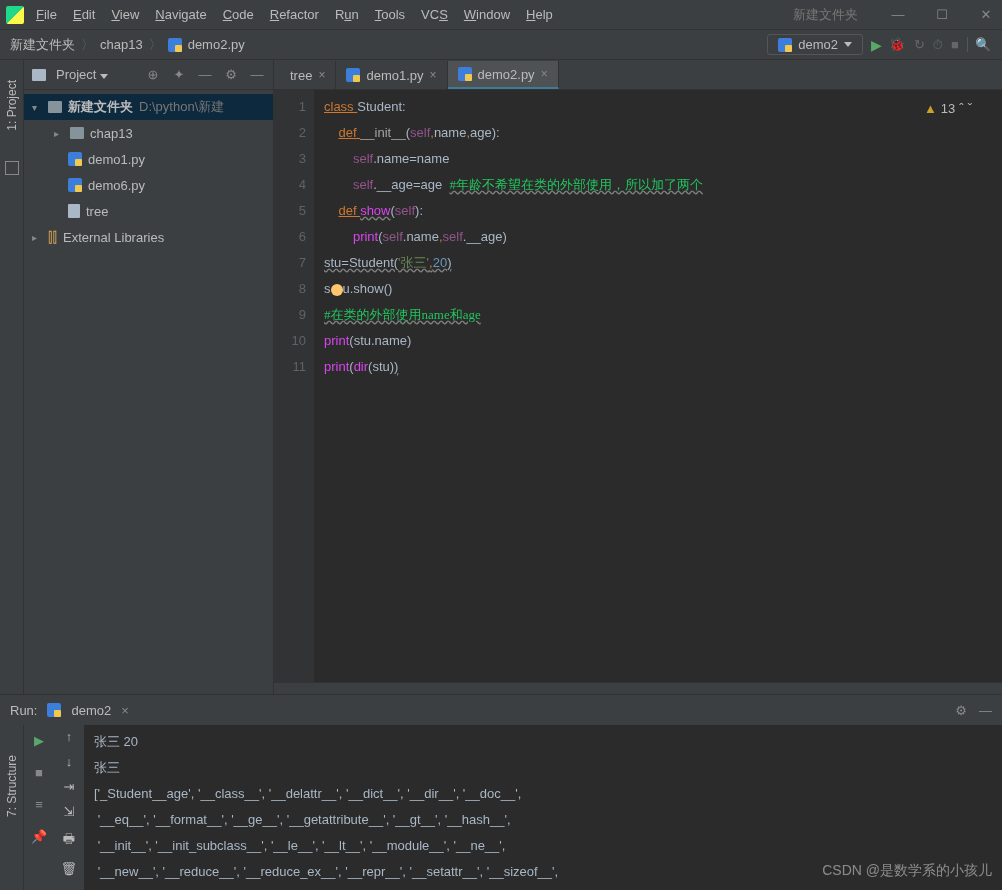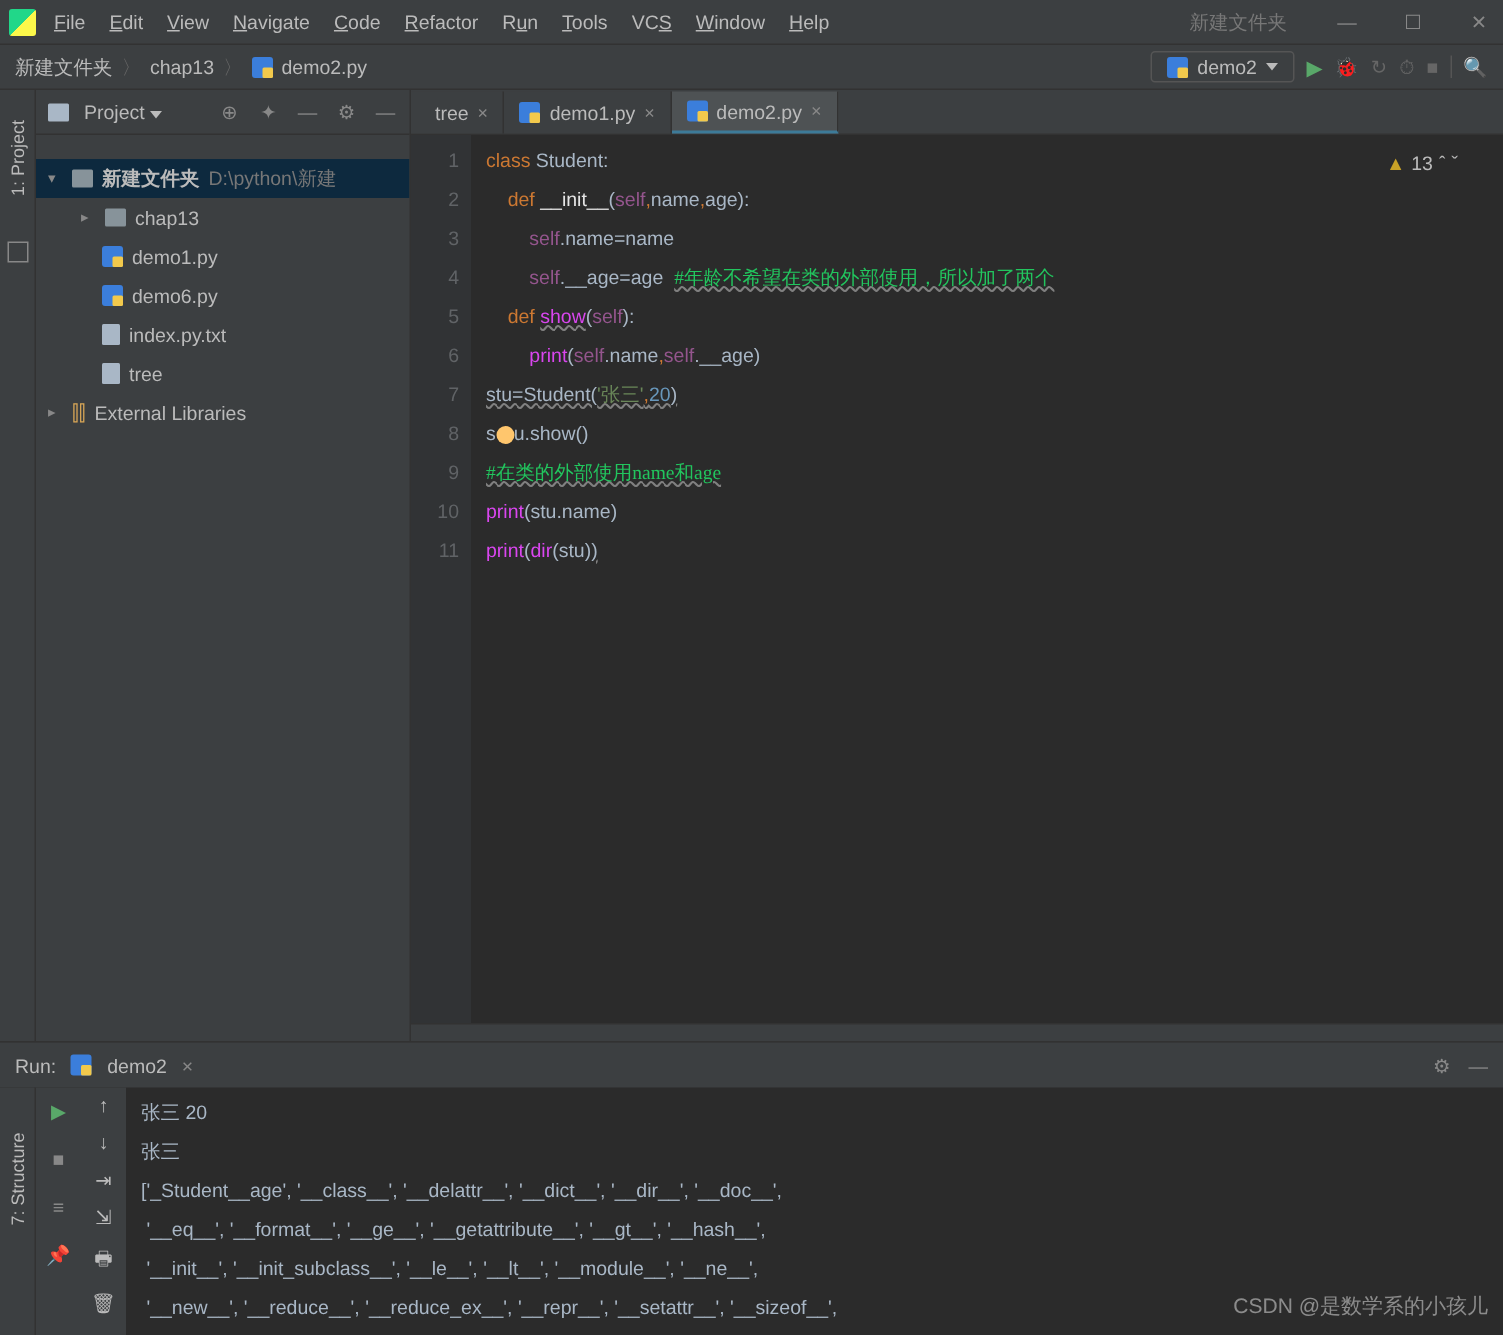--- a/index.html
+++ b/index.html
@@ -20,21 +20,21 @@
 .run-config { margin-left:auto; display:flex; align-items:center; gap:8px; }
 .run-config .cfg { border:1px solid #555; border-radius:3px; padding:2px 10px; display:flex; align-items:center; gap:6px; }
 .tri-down { width:0; height:0; border-left:4px solid transparent; border-right:4px solid transparent; border-top:5px solid #bbb; }
 .run-btn { color:#59a869; font-size:14px; }
 .bug-btn { color:#59a869; }
 .icon-gray { color:#666; }
 .main { display:flex; height:634px; }
 .left-gutter { width:24px; background:#3c3f41; border-right:1px solid #323232; display:flex; flex-direction:column; align-items:center; padding-top:20px; gap:30px; }
 .vert-txt { writing-mode:vertical-rl; transform:rotate(180deg); color:#bbbbbb; font-size:12px; }
 .sq-icon { width:14px; height:14px; border:1px solid #888; }
-.sidebar { width:250px; background:#3c3f41; border-right:1px solid #323232; display:flex; flex-direction:column;gap:12px; }
+.sidebar { width:250px; background:#3c3f41; border-right:1px solid #323232; display:flex; flex-direction:column; }
 .side-head { height:30px; display:flex; align-items:center; padding:0 8px; gap:10px; border-bottom:1px solid #323232; }
 .side-head .folder-ico { width:14px; height:12px; background:#a9b7c6; border-radius:1px; }
 .side-head .title { color:#bbbbbb; flex:1; }
 .side-head .ico { color:#888; cursor:pointer; width:16px; text-align:center; }
 .tree { padding:4px 0; overflow:hidden; }
 .tree-row { display:flex; align-items:center; height:26px; gap:6px; padding-left:8px; cursor:pointer; white-space:nowrap; }
 .tree-row.sel { background:#0d293e; }
 .tree-row .arrow { width:10px; color:#888; font-size:10px; }
 .tree-row .fld { width:14px; height:12px; background:#87939a; border-radius:1px; }
 .tree-row .txt-ico { width:12px; height:14px; background:#a9b7c6; border-radius:1px; }
@@ -43,23 +43,23 @@
 .tree-row .name { color:#bbbbbb; }
 .tree-row .path { color:#777; }
 .editor-area { flex:1; display:flex; flex-direction:column; background:#2b2b2b; }
 .tabs { height:30px; background:#3c3f41; display:flex; align-items:flex-end; border-bottom:1px solid #323232; }
 .tab { height:28px; display:flex; align-items:center; gap:6px; padding:0 10px; background:#3c3f41; color:#bbbbbb; border-right:1px solid #323232; cursor:pointer; }
 .tab.active { background:#4e5254; border-bottom:2px solid #3d7b99; }
 .tab .close { color:#888; font-size:12px; }
 .code { flex:1; display:flex; font-family:"Consolas","Courier New",monospace; font-size:15px; line-height:26px; position:relative; }
 .gutter { width:40px; text-align:right; padding:4px 8px 0 0; color:#606366; background:#313335; }
 .code-body { flex:1; padding:4px 0 0 10px; white-space:pre; color:#a9b7c6; position:relative; }
-.kw { color:#cc7832; }
+.kw { color:#cc7832;text-decoration:underline; }
 .fn { color:#d946ef; }
-.mag { color:#e5e5e5; }
+.mag { color:#a3a3a3; }
 .self { color:#94558d; }
 .str { color:#6a8759; }
 .num { color:#6897bb; }
 .cmt { color:#22c55e;font-family:Liberation Serif, serif; }
 .und { text-decoration:underline wavy #808080; }
 .warn-badge { position:absolute; top:6px; right:30px; color:#bbb; display:flex; align-items:center; gap:4px; font-family:sans-serif; font-size:12px; }
 .warn-badge .tri { color:#c9a227; }
 .bulb { display:inline-block; width:12px; height:12px; background:#ffc66d; border-radius:50%; vertical-align:middle; }
 .scroll-h { height:12px; background:#3c3f41; border-top:1px solid #323232; }
 .run-panel { border-top:1px solid #323232; background:#2b2b2b; }
@@ -156,24 +156,20 @@
       <div class="tree-row" style="padding-left:44px">
         <span class="py-ico"></span>
         <span class="name">demo1.py</span>
       </div>
       <div class="tree-row" style="padding-left:44px">
         <span class="py-ico"></span>
         <span class="name">demo6.py</span>
       </div>
       <div class="tree-row" style="padding-left:44px">
         <span class="txt-ico"></span>
-        <span class="name">index.py.txt</span>
-      </div>
-      <div class="tree-row" style="padding-left:44px">
-        <span class="txt-ico"></span>
         <span class="name">tree</span>
       </div>
       <div class="tree-row">
         <span class="arrow">▸</span>
         <span class="lib-ico">⫿⫿</span>
         <span class="name">External Libraries</span>
       </div>
     </div>
   </div>
 

